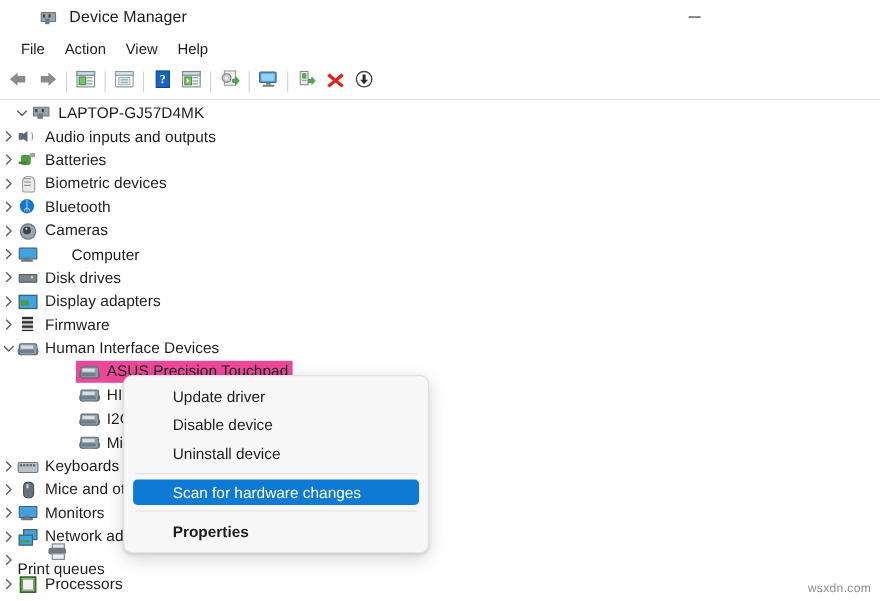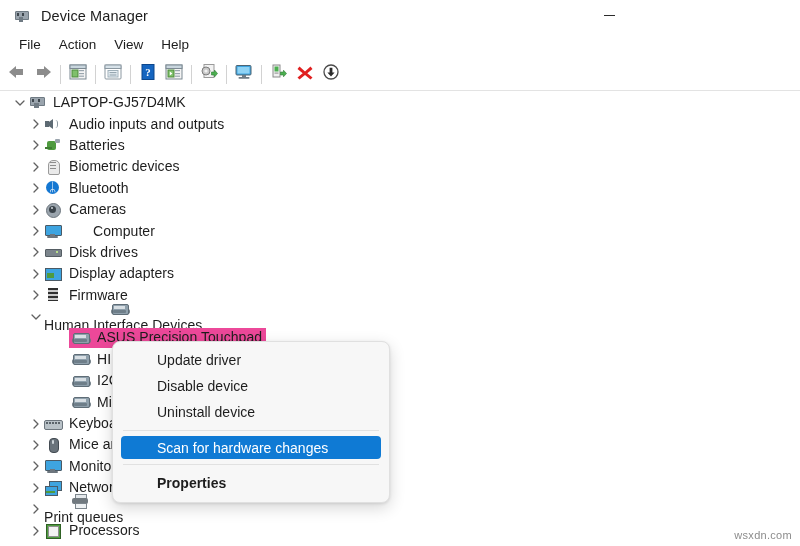--- a/index.html
+++ b/index.html
@@ -17,20 +17,21 @@
   }
 
   
   #titlebar {
     position: absolute;
     left: 0; top: 0;
     width: 632px; height: 31px;
     background: #ffffff;
     display: flex;
     align-items: center;
+    padding-left: 22px;
   }
   #titlebar .app-icon {
     width: 16px; height: 16px;
     margin-left: 13px;
     position: relative;
     flex: none;
   }
   #titlebar .app-icon .plug-body {
     position: absolute;
     left: 2px; top: 3px;
@@ -169,21 +170,21 @@
     background: #ec4899;
   }
   .label-wrap {
     display: inline-block;
     padding: 1px 4px 2px 3px;
     margin-left: -3px;
   }
 
   
   .lvl0 { padding-left: 12px; }
-  .lvl1 { padding-left: 28px; }
+  .lvl1 { }
   .lvl2 { padding-left: 56px; }
 
   
   .ic-pc .b { position:absolute; left:2px; top:3px; width:13px; height:7px; background:#9aa4ad; border:1px solid #6f7a83; border-radius:1px 1px 0 0;}
   .ic-pc .d1 { position:absolute; left:4px; top:5px; width:2px; height:3px; background:#3e474e;}
   .ic-pc .d2 { position:absolute; left:10px; top:5px; width:2px; height:3px; background:#3e474e;}
   .ic-pc .s { position:absolute; left:6px; top:9px; width:5px; height:5px; background:#717c85;}
 
   .ic-audio .sp { position:absolute; left:2px; top:4px; width:0; height:0;
       border-top:5px solid transparent; border-bottom:5px solid transparent; border-right:7px solid #5d6a73;}
@@ -596,21 +597,21 @@
         </div>
         <span class="label">Firmware</span>
       </span>
     </div>
     <div class="row lvl1">
       <div class="chev">
         <svg width="10" height="8" viewBox="0 0 10 8">
           <path d="M1 2 L5 6 L9 2" fill="none" stroke="#616161" stroke-width="1.3" stroke-linecap="round" stroke-linejoin="round"></path>
         </svg>
       </div>
-      <span class="label-wrap" style="display: inline-flex; align-items: center; flex-direction: column;">
+      <span class="label-wrap" style="display: inline-flex; align-items: center;">
         <div class="ticon ic-hid">
           <div class="g1"></div>
           <div class="g2"></div>
           <div class="base"></div>
           <div class="pad"></div>
           <div class="kb"></div>
         </div>
         <span class="label">Human Interface Devices</span>
       </span>
     </div>

